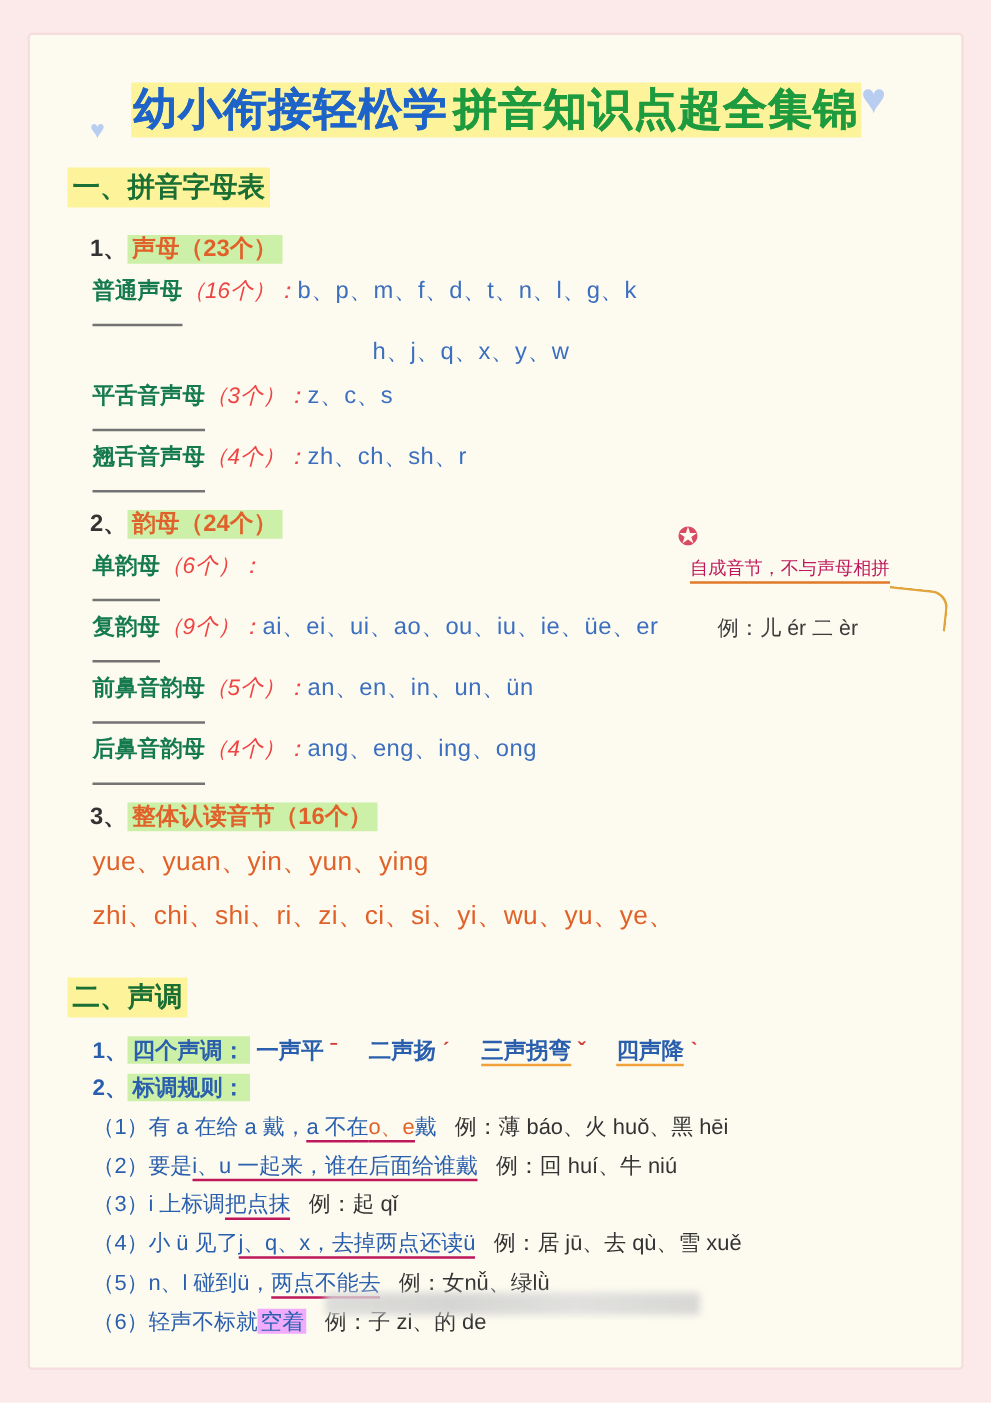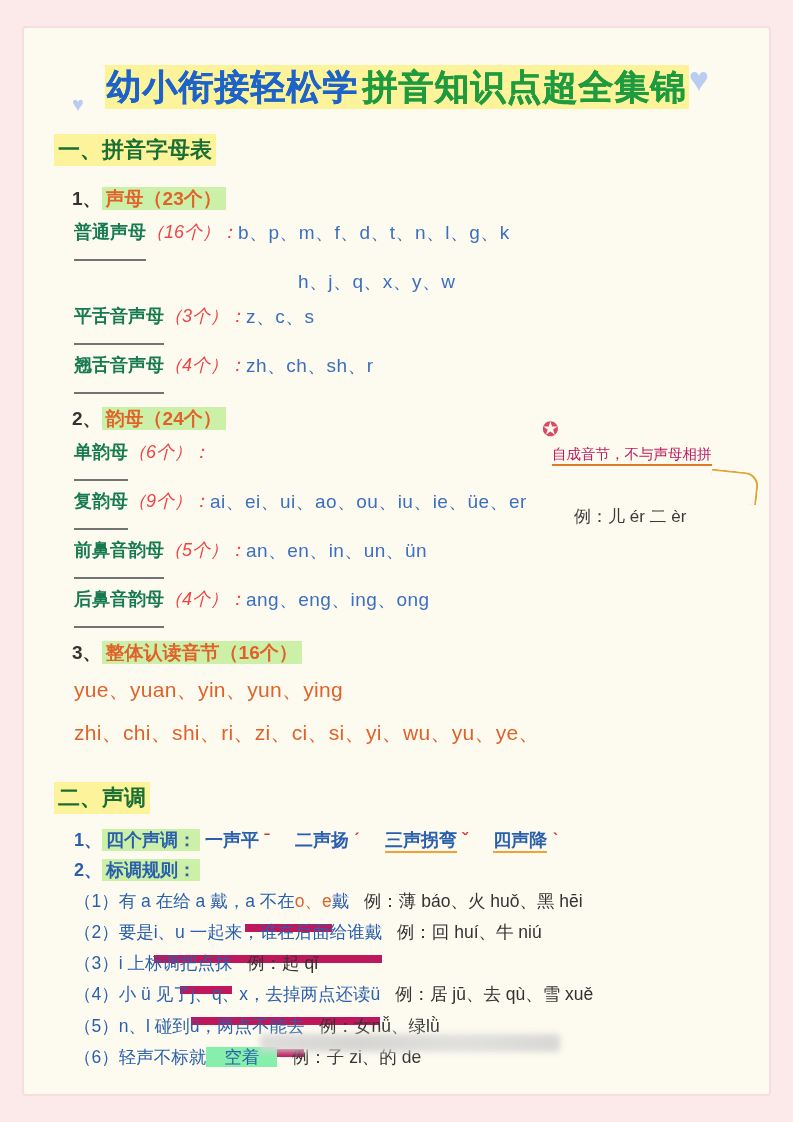--- a/index.html
+++ b/index.html
@@ -141,22 +141,22 @@
   .u-orange { border-bottom: 2px solid #f0a23a; padding-bottom: 1px; }
 
   .rule {
     margin: 5px 0 5px 24px;
     font-size: 17.5px;
     color: #2a5fae;
     line-height: 1.5;
     white-space: nowrap;
   }
   .rule .blk { color: #333; }
-  .u-blue { border-bottom: 8px solid #be185d; padding-bottom: 13px; }
-  .u-yel  { background: #86efac; padding: 0 18px; }
+  .u-blue { border-bottom: 2px solid #be185d; padding-bottom: 1px; }
+  .u-yel  { background: #f0abfc; padding: 0 2px; }
 
   
   .annot {
     position: absolute;
     font-size: 14.5px;
     color: #be185d;
     white-space: nowrap;
   }
   .annot .u { border-bottom: 2px solid #e07a2a; padding-bottom: 2px; }
   .star {
@@ -255,21 +255,21 @@
           <span class="cnt">（9个）：</span>
           <span class="letters">ai、ei、ui、ao、ou、iu、ie、üe、er</span>
         </div>
         <span class="swoosh" style="left:660px; top:32px;"></span>
 
         <div class="row">
           <span class="lab">前鼻音韵母</span>
           <span class="cnt">（5个）：</span>
           <span class="letters">an、en、in、un、ün</span>
         </div>
-        <span class="er-example" style="left:524px; top:66px;">例：儿 ér  二 èr</span>
+        <span class="er-example" style="left:524px; top:52px;">例：儿 ér  二 èr</span>
 
         <div class="row">
           <span class="lab">后鼻音韵母</span>
           <span class="cnt">（4个）：</span>
           <span class="letters">ang、eng、ing、ong</span>
         </div>
       </div>
 
       
       <div class="sub-head" style="">

